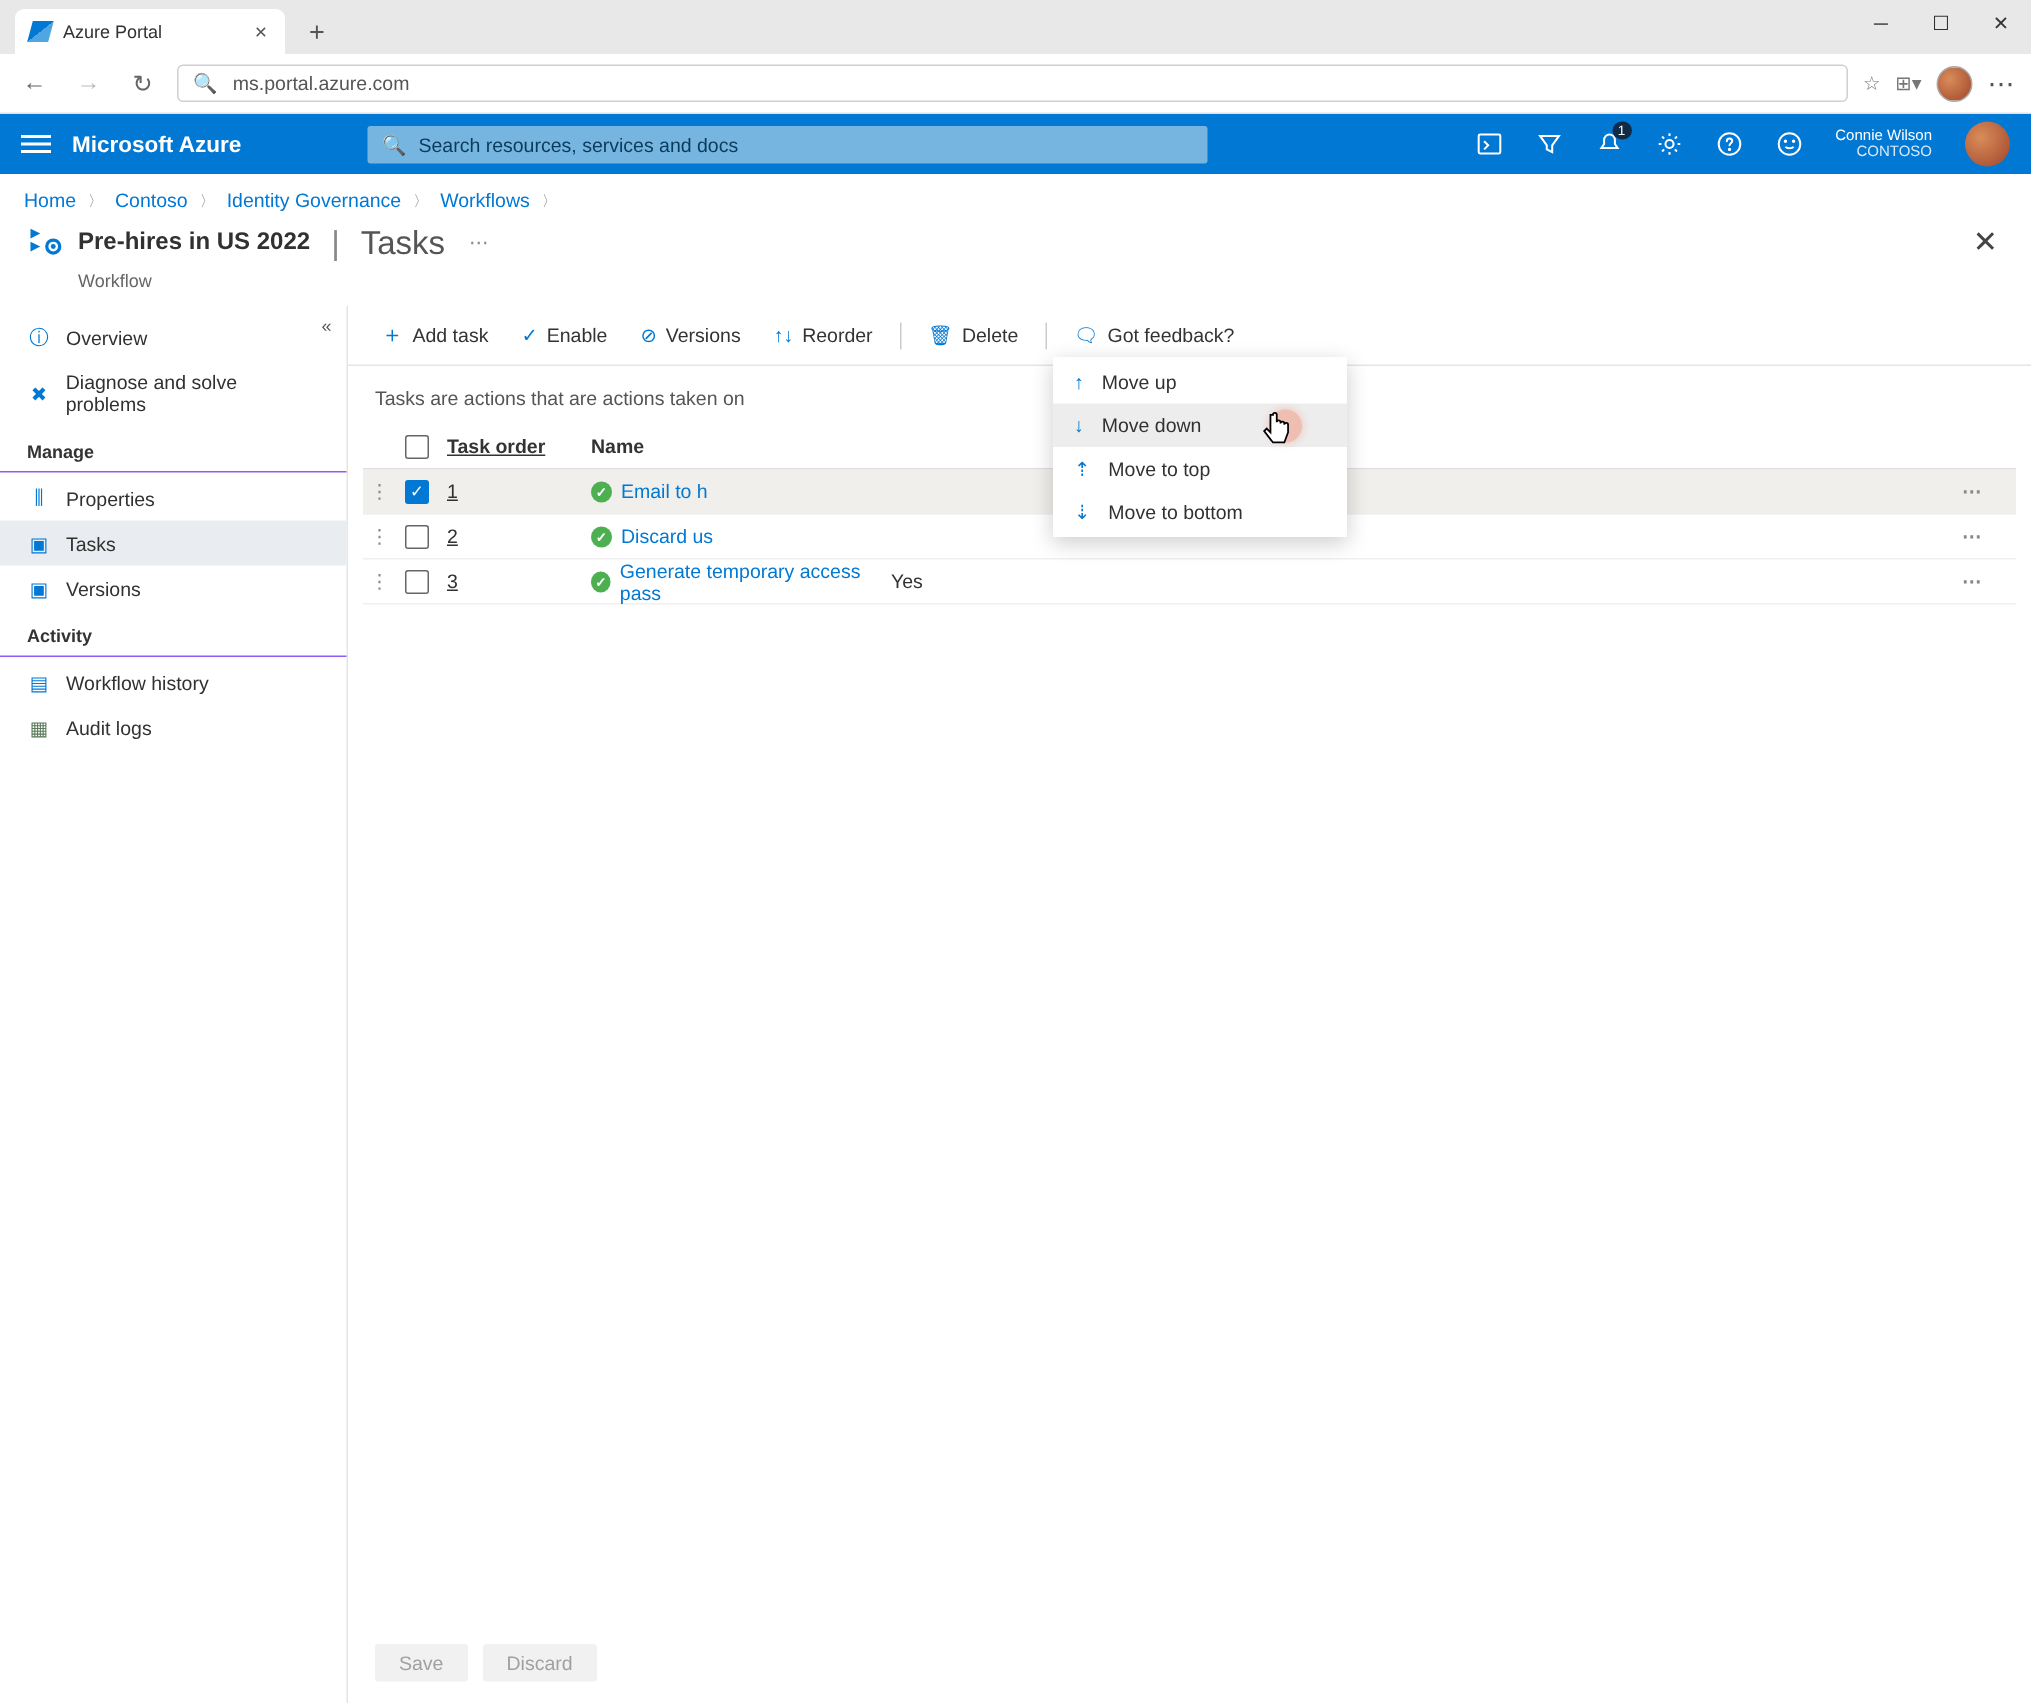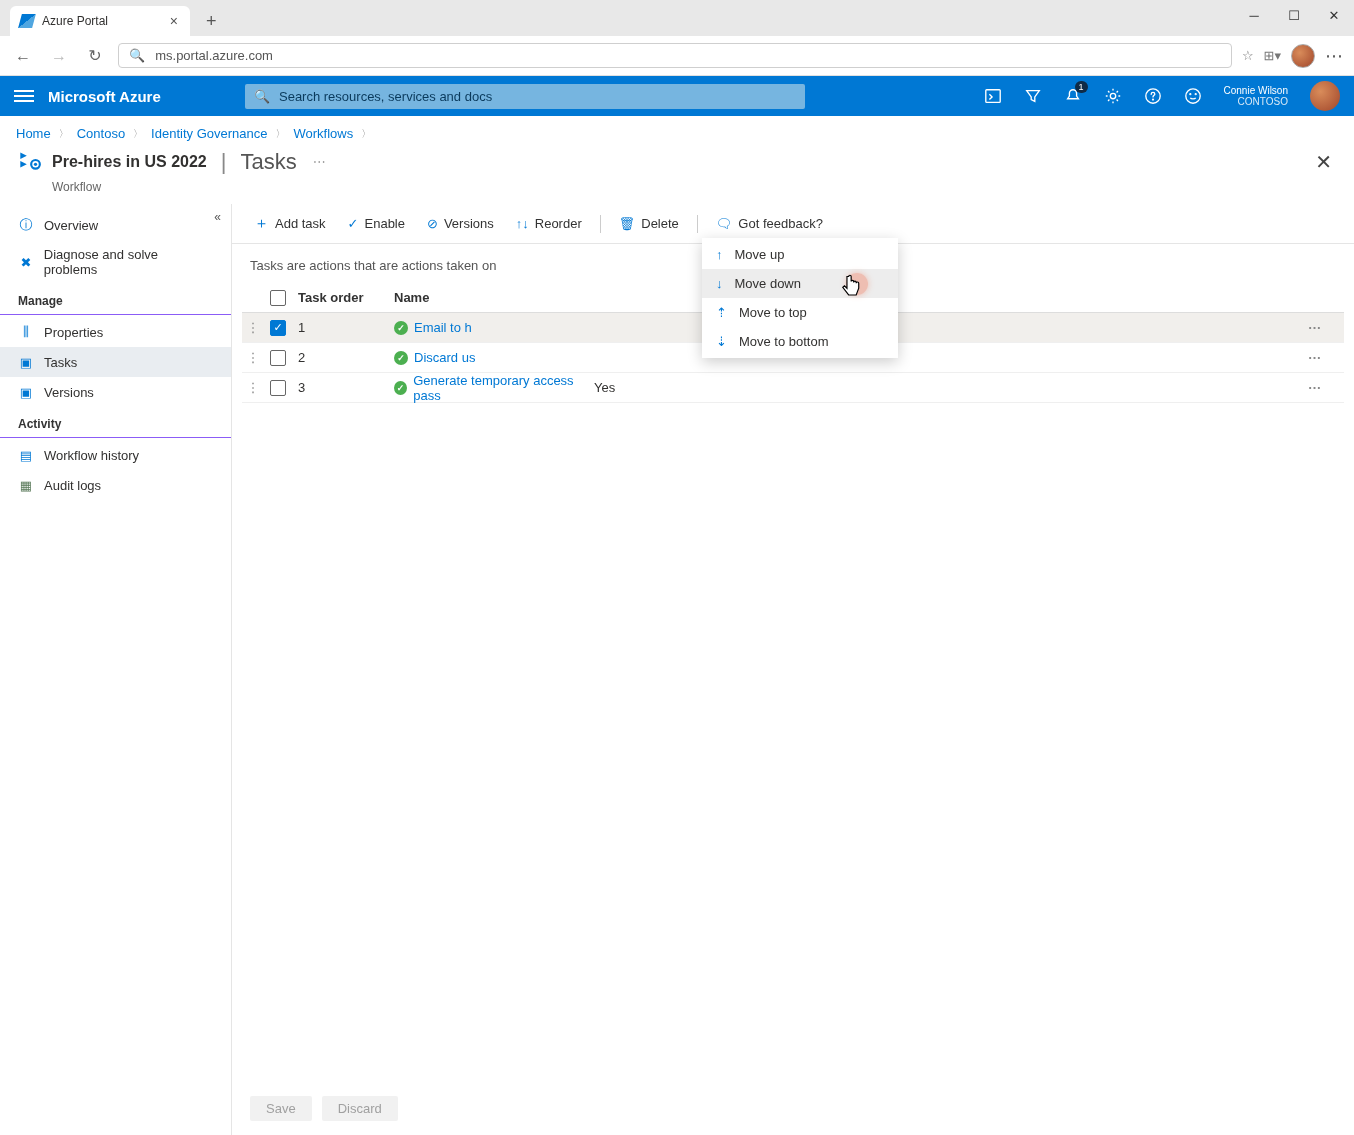--- a/index.html
+++ b/index.html
@@ -71,21 +71,21 @@
 
 
 .task-table { padding: 0 10px; }
 .row { display: flex; align-items: center; height: 30px; border-bottom: 1px solid #efefef; }
 .row.header { font-weight: 600; color: #333; border-bottom: 1px solid #ddd; }
 .row.highlight { background: #f1efec; }
 .col-grip { width: 20px; color: #888; display:flex; justify-content:center; letter-spacing:-2px;}
 .col-check { width: 32px; display: flex; justify-content: center; }
 .checkbox { width: 16px; height: 16px; border: 1px solid #666; display: inline-flex; align-items: center; justify-content: center; border-radius:2px; }
 .checkbox.checked { background: #0078d4; border-color: #0078d4; color: #fff; font-size: 11px; }
-.col-order { width: 100px; padding-left:4px; }
+.col-order { width: 100px; padding-left:4px;text-decoration:underline; }
 .col-name { width: 200px; display:flex; align-items:center; gap:6px; }
 .col-name a{ color:#0078d4; text-decoration:none; }
 .status-dot{ width:14px; height:14px; border-radius:50%; background:#4caf50; display:inline-flex; align-items:center; justify-content:center; color:#fff; font-size:9px; font-weight:bold;}
 .col-enabled { width: 60px; }
 .col-menu { margin-left: auto; padding-right: 22px; color: #888; letter-spacing: 1px; font-weight:bold;}
 
 
 .dropdown { position: absolute; left: 470px; top: 34px; width: 196px; background: #fff; box-shadow: 0 4px 14px rgba(0,0,0,0.2); z-index: 50; padding:2px 0; }
 .dropdown-item { display: flex; align-items: center; gap: 12px; padding: 7px 14px; font-size: 13px; cursor: pointer; }
 .dropdown-item:hover, .dropdown-item.hovered { background: #ededed; }

